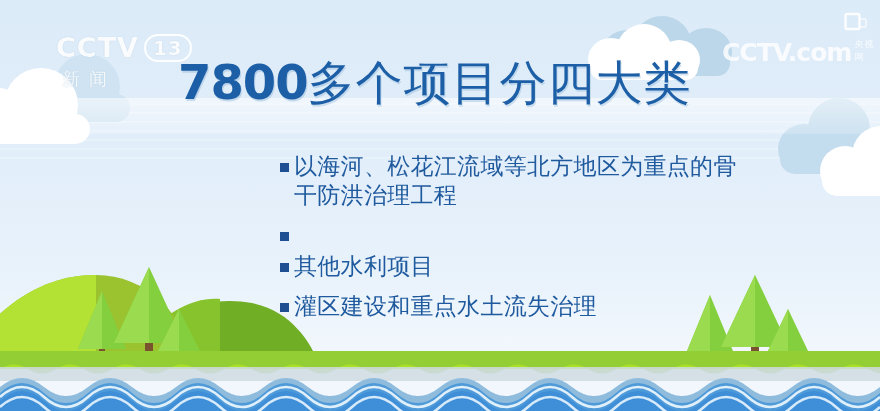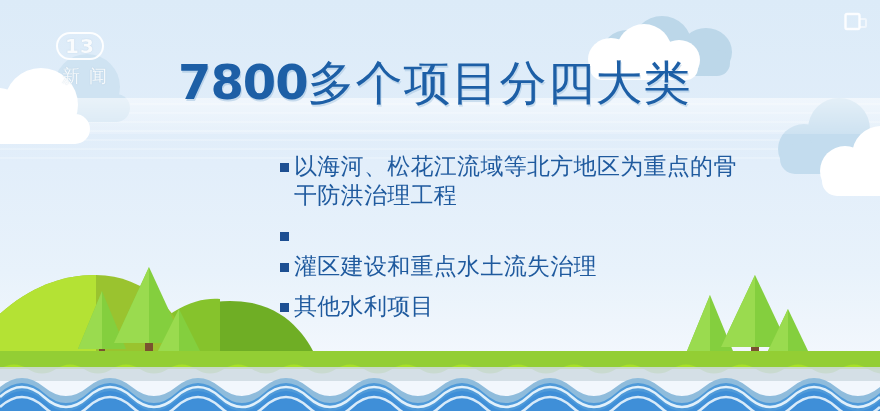--- a/index.html
+++ b/index.html
@@ -250,25 +250,30 @@
       <span class="base"></span>
   </div>
   <div class="cloud" id="cloud-right">
     <i class="b1"></i>
       <i class="b2"></i>
       <span class="base"></span>
   </div>
 
   <div id="cctv13-logo">
     <div class="row1">
+      <span>CCTV</span>
       <span class="num">13</span>
     </div>
     <div class="row2">新闻</div>
   </div>
 
+  <div id="cctv-com-watermark">
+    <span class="wm-main">CCTV.com</span>
+    <span class="wm-sub">央视网</span>
+  </div>
 
   <svg id="corner-icon" viewBox="0 0 24 22">
     <path d="M3 3 h11 a1.5 1.5 0 0 1 1.5 1.5 v12 a1.5 1.5 0 0 1 -1.5 1.5 h-11 a1.5 1.5 0 0 1 -1.5 -1.5 v-12 a1.5 1.5 0 0 1 1.5 -1.5 z" fill="none" stroke="rgba(255,255,255,0.9)" stroke-width="2.4"></path>
     <path d="M16 8 h5 a1 1 0 0 1 1 1 v6 a1 1 0 0 1 -1 1 h-5" fill="none" stroke="rgba(255,255,255,0.55)" stroke-width="2"></path>
   </svg>
 
   <div id="headline-band"></div>
 
   <div id="headline">
     <span class="big-number">7800</span>
@@ -278,25 +283,25 @@
   <div id="bullet-list">
     <div class="bullet-row">
       <span class="bullet-marker"></span>
       <span class="bullet-text">以海河、松花江流域等北方地区为重点的骨干防洪治理工程</span>
     </div>
     <div class="bullet-row">
       <span class="bullet-marker"></span>
     </div>
     <div class="bullet-row">
       <span class="bullet-marker"></span>
-      <span class="bullet-text">灌区建设和重点水土流失治理</span>
+      <span class="bullet-text">其他水利项目</span>
     </div>
     <div class="bullet-row">
       <span class="bullet-marker"></span>
-      <span class="bullet-text">其他水利项目</span>
+      <span class="bullet-text">灌区建设和重点水土流失治理</span>
     </div>
   </div>
 
   <svg class="landscape" viewBox="0 0 880 160" preserveAspectRatio="none">
 
     <path d="M128 110 C 160 58, 210 44, 252 52 C 292 60, 310 92, 318 110 Z" fill="#6fae25"></path>
     <path d="M128 110 C 160 58, 196 46, 220 48 L 220 110 Z" fill="#86c32c"></path>
 
     <path d="M-40 110 C 0 50, 46 24, 96 24 C 146 24, 182 62, 196 110 Z" fill="#9ac32f"></path>
     <path d="M-40 110 C 0 50, 46 24, 96 24 L 96 110 Z" fill="#b4e234"></path>

